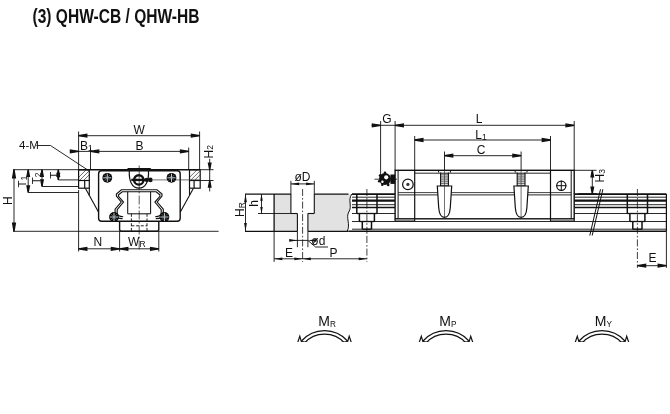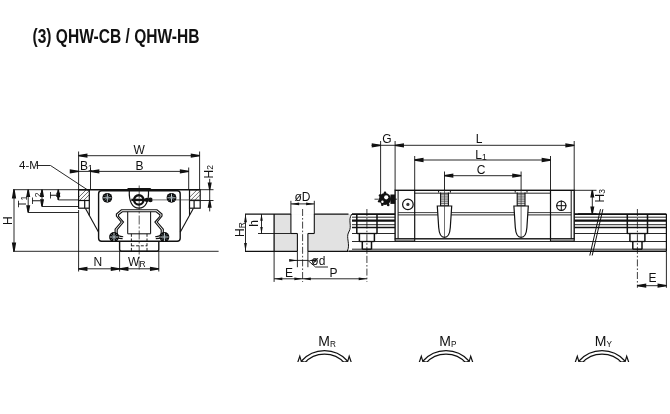--- a/index.html
+++ b/index.html
@@ -1,16 +1,16 @@
 <!DOCTYPE html>
 <html><head>
 <meta charset="utf-8">
 <style>
   html,body{margin:0;padding:0;background:#fff;}
-  svg{display:block;} #wrap{transform:translateZ(0);width:670px;height:342px;margin-top:20px;}
+  svg{display:block;} #wrap{transform:translateZ(0);width:670px;height:342px;}
   text{font-family:"Liberation Sans",sans-serif;fill:#111;}
 </style>
 </head>
 <body>
 <div id="wrap">
 <svg width="670" height="414" viewBox="0 0 670 414">
 <defs>
   <path id="arw" d="M0,0 L-8.2,-1.4 L-8.2,1.4 Z" fill="#111"></path>
   <path id="arws" d="M0,0 L-6.6,-1.25 L-6.6,1.25 Z" fill="#111"></path>
 </defs>

